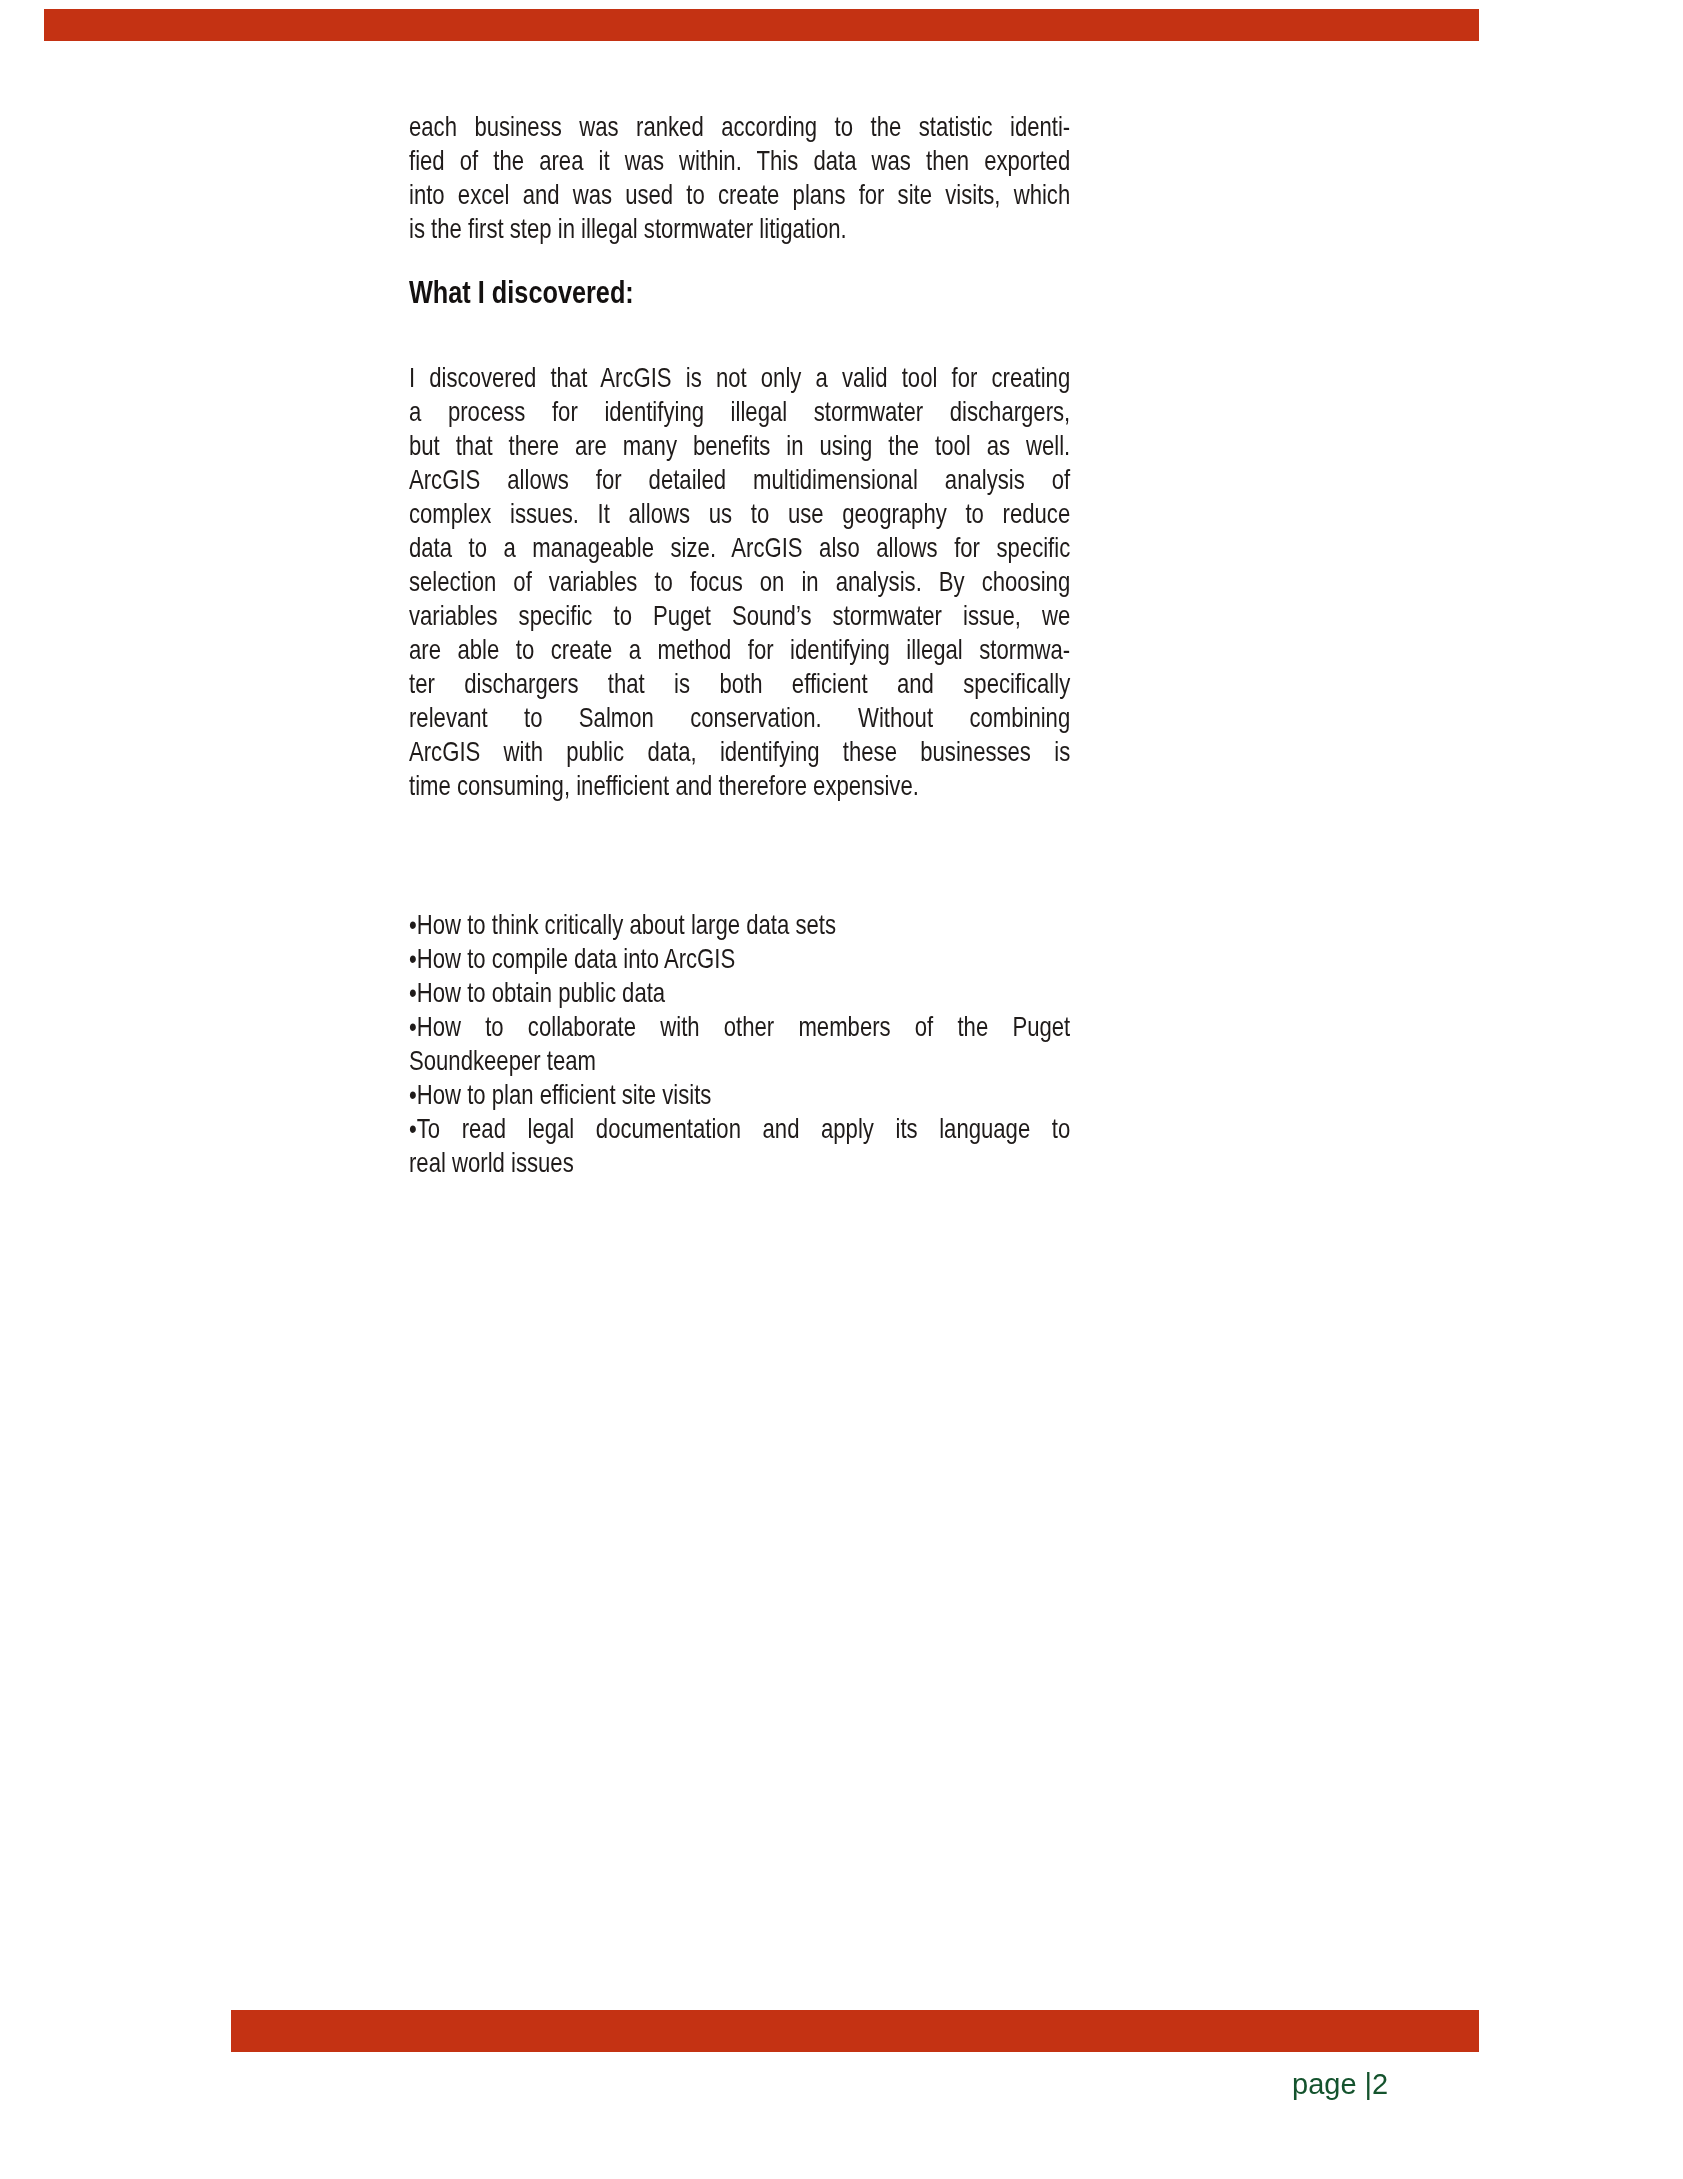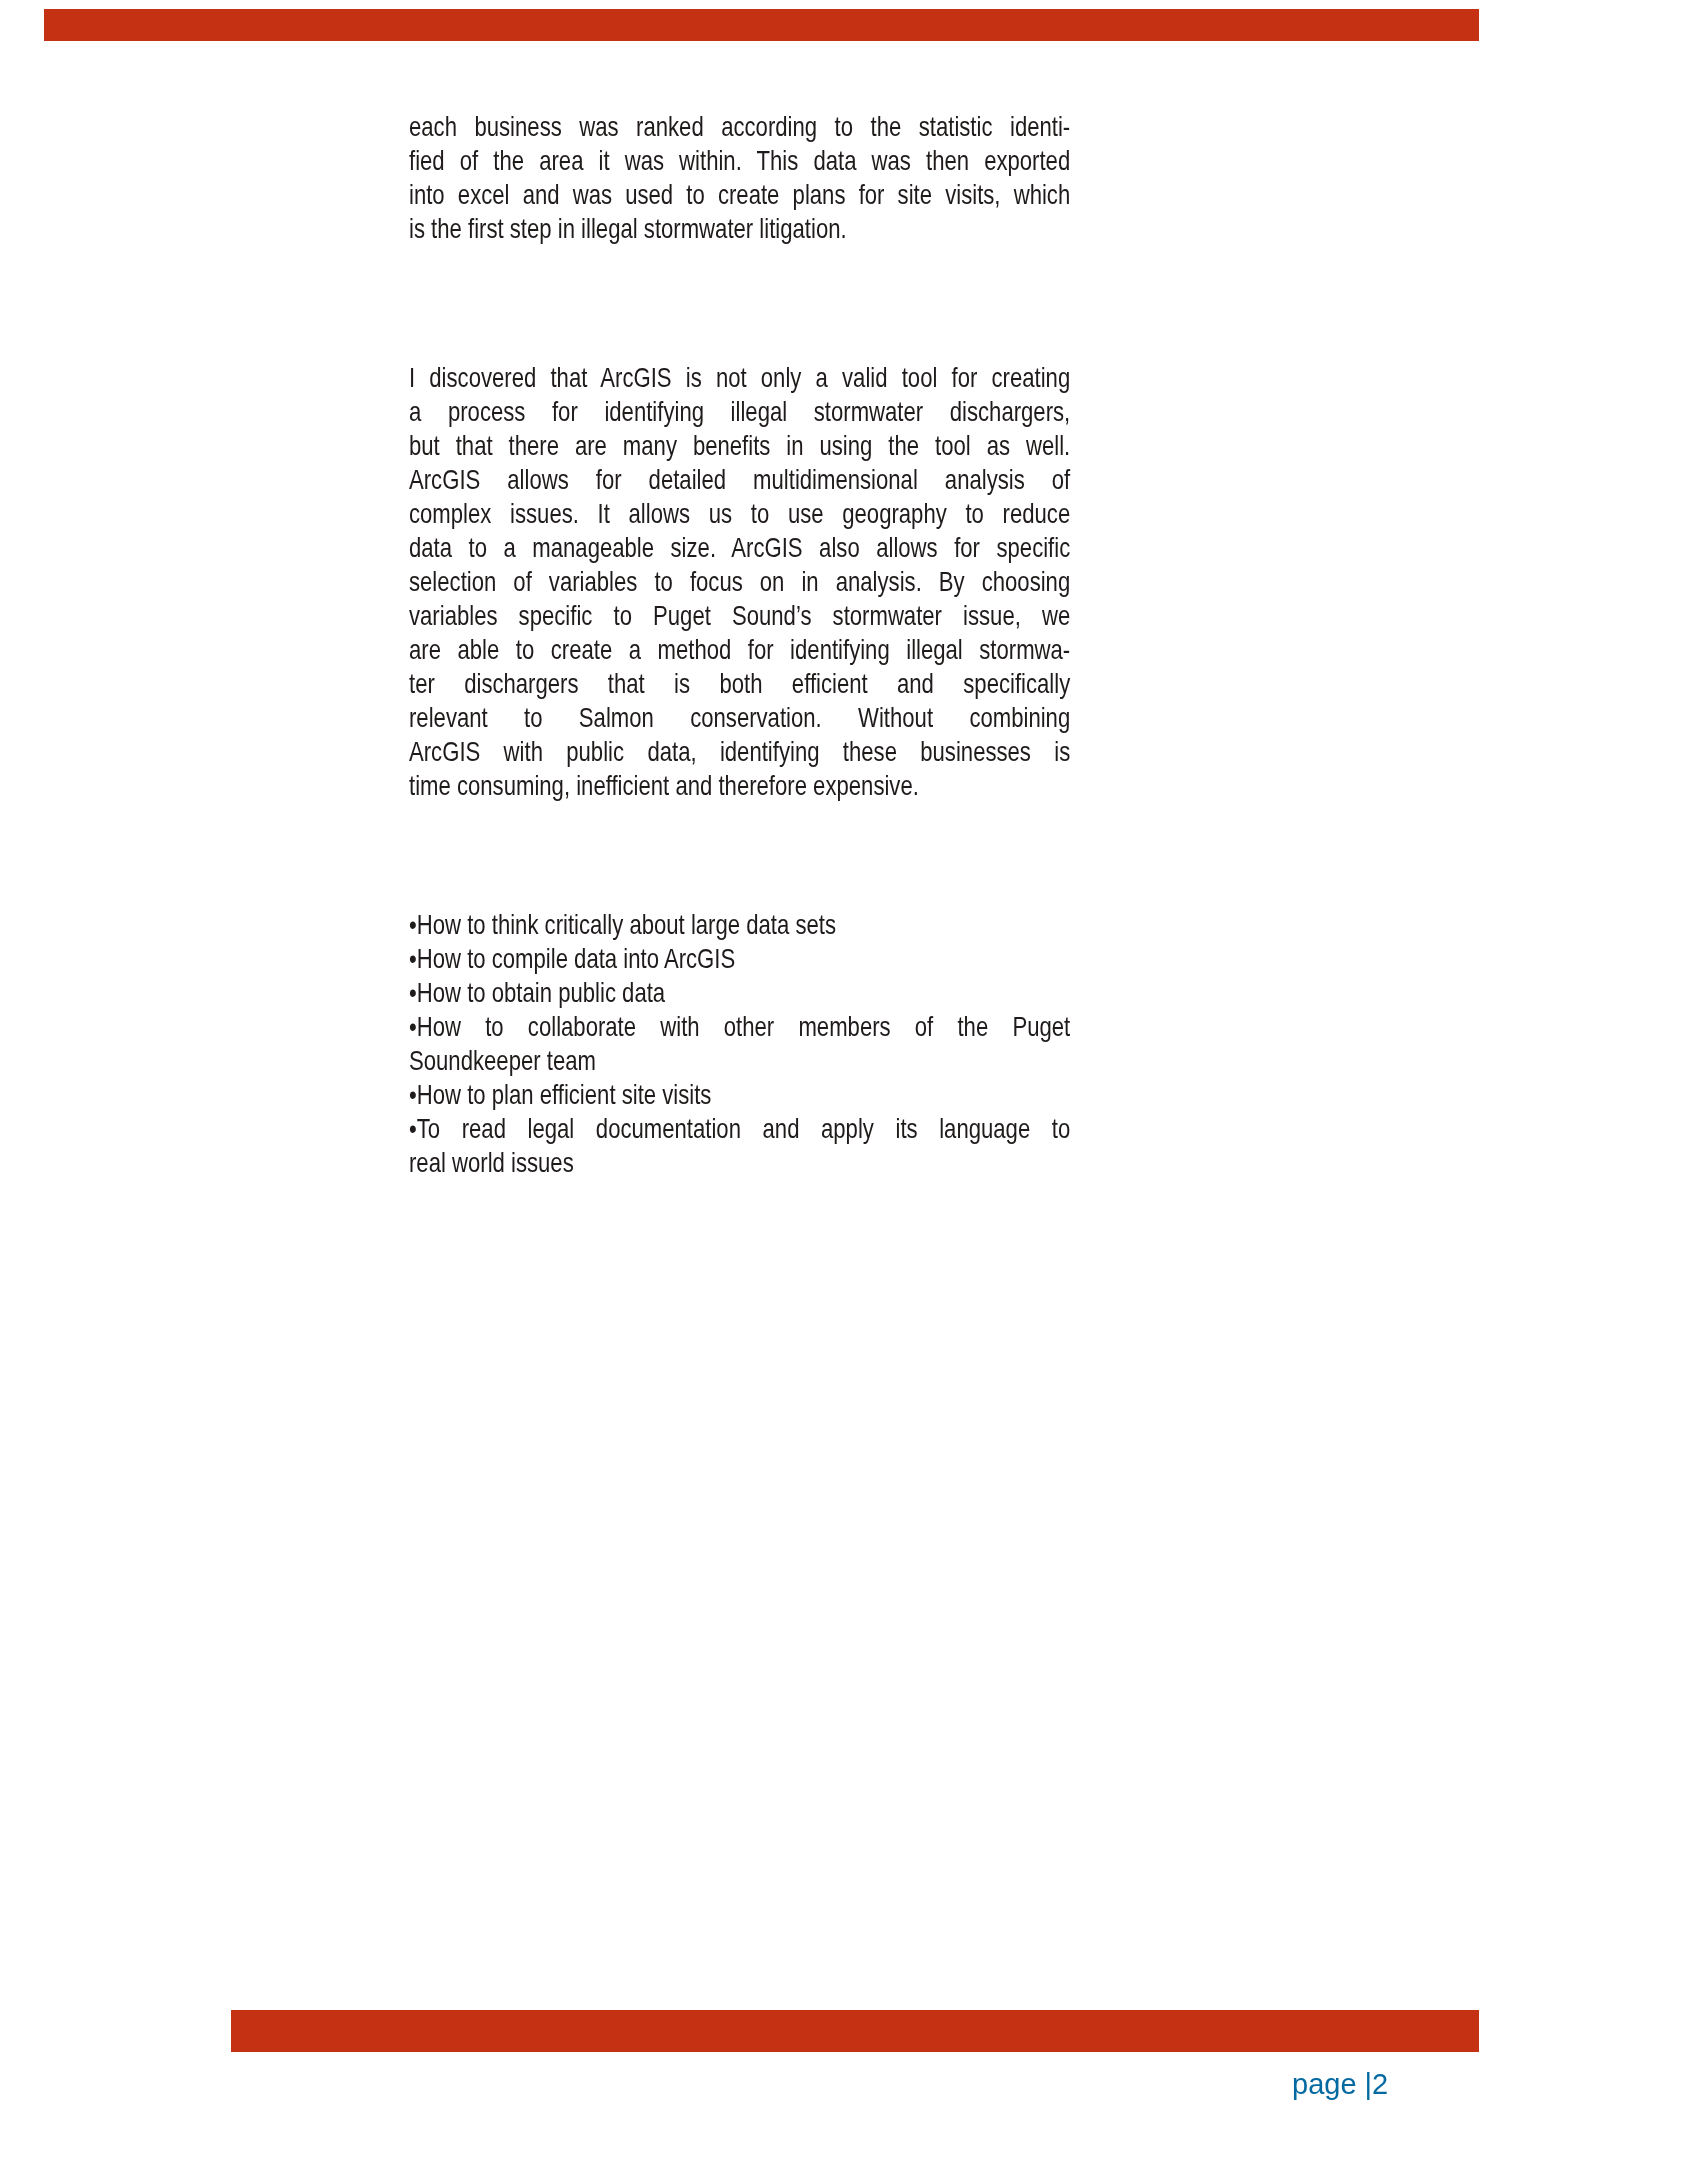--- a/index.html
+++ b/index.html
@@ -56,36 +56,39 @@
     color: #141110;
   }
 
   
   .page-number {
     position: absolute;
     left: 1292px;
     top: 2067px;
     font-size: 29px;
     line-height: 34px;
-    color: #0369a1;
+    color: #14532d;
   }
 </style>
 </head>
 <body>
 
 <div class="canvas">
 
   <div class="accent-bar top" style="background: rgb(196, 50, 19);"></div>
 
   <div class="text-column">
       <div class="block para b-para1">
         <div class="line just">each business was ranked according to the statistic identi-</div>
         <div class="line just">fied of the area it was within. This data was then exported</div>
         <div class="line just">into excel and was used to create plans for site visits, which</div>
         <div class="line">is the first step in illegal stormwater litigation.</div>
+      </div>
+      <div class="block heading b-heading1">
+        <div class="line">What I discovered:</div>
       </div>
       <div class="block para b-para2">
         <div class="line just">I discovered that ArcGIS is not only a valid tool for creating</div>
         <div class="line just">a process for identifying illegal stormwater dischargers,</div>
         <div class="line just">but that there are many benefits in using the tool as well.</div>
         <div class="line just">ArcGIS allows for detailed multidimensional analysis of</div>
         <div class="line just">complex issues. It allows us to use geography to reduce</div>
         <div class="line just">data to a manageable size. ArcGIS also allows for specific</div>
         <div class="line just">selection of variables to focus on in analysis. By choosing</div>
         <div class="line just">variables specific to Puget Sound’s stormwater issue, we</div>

